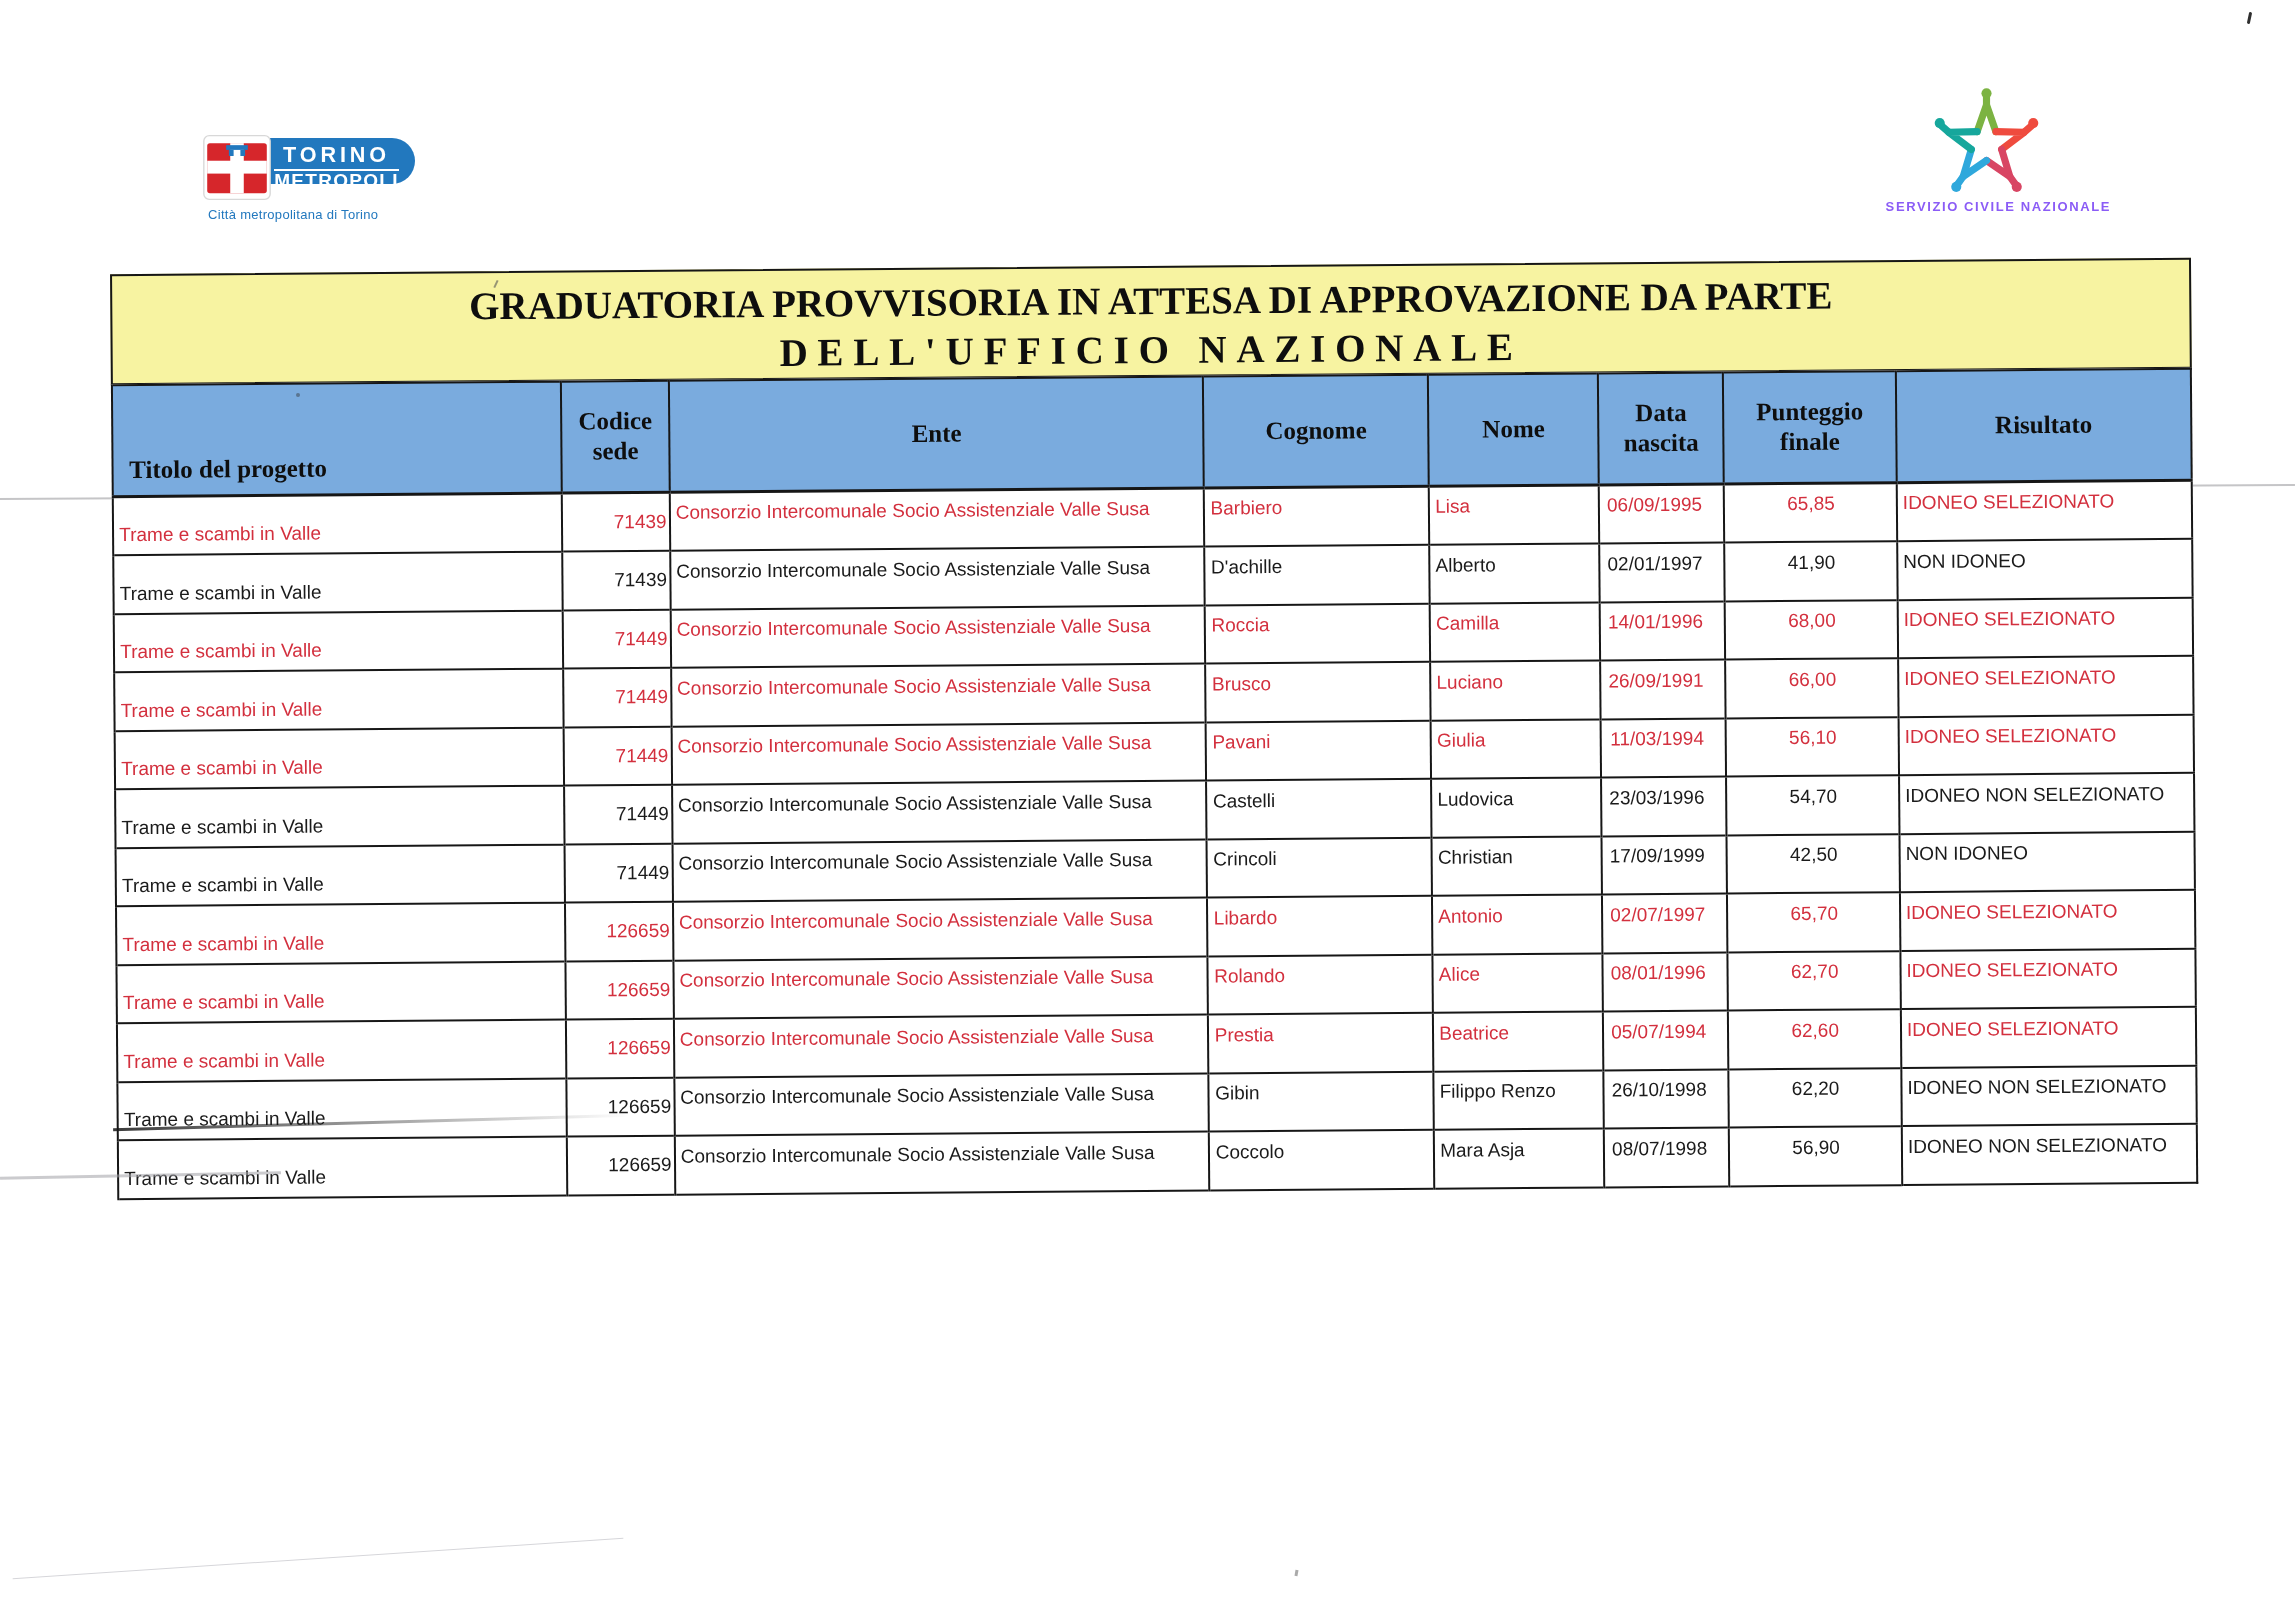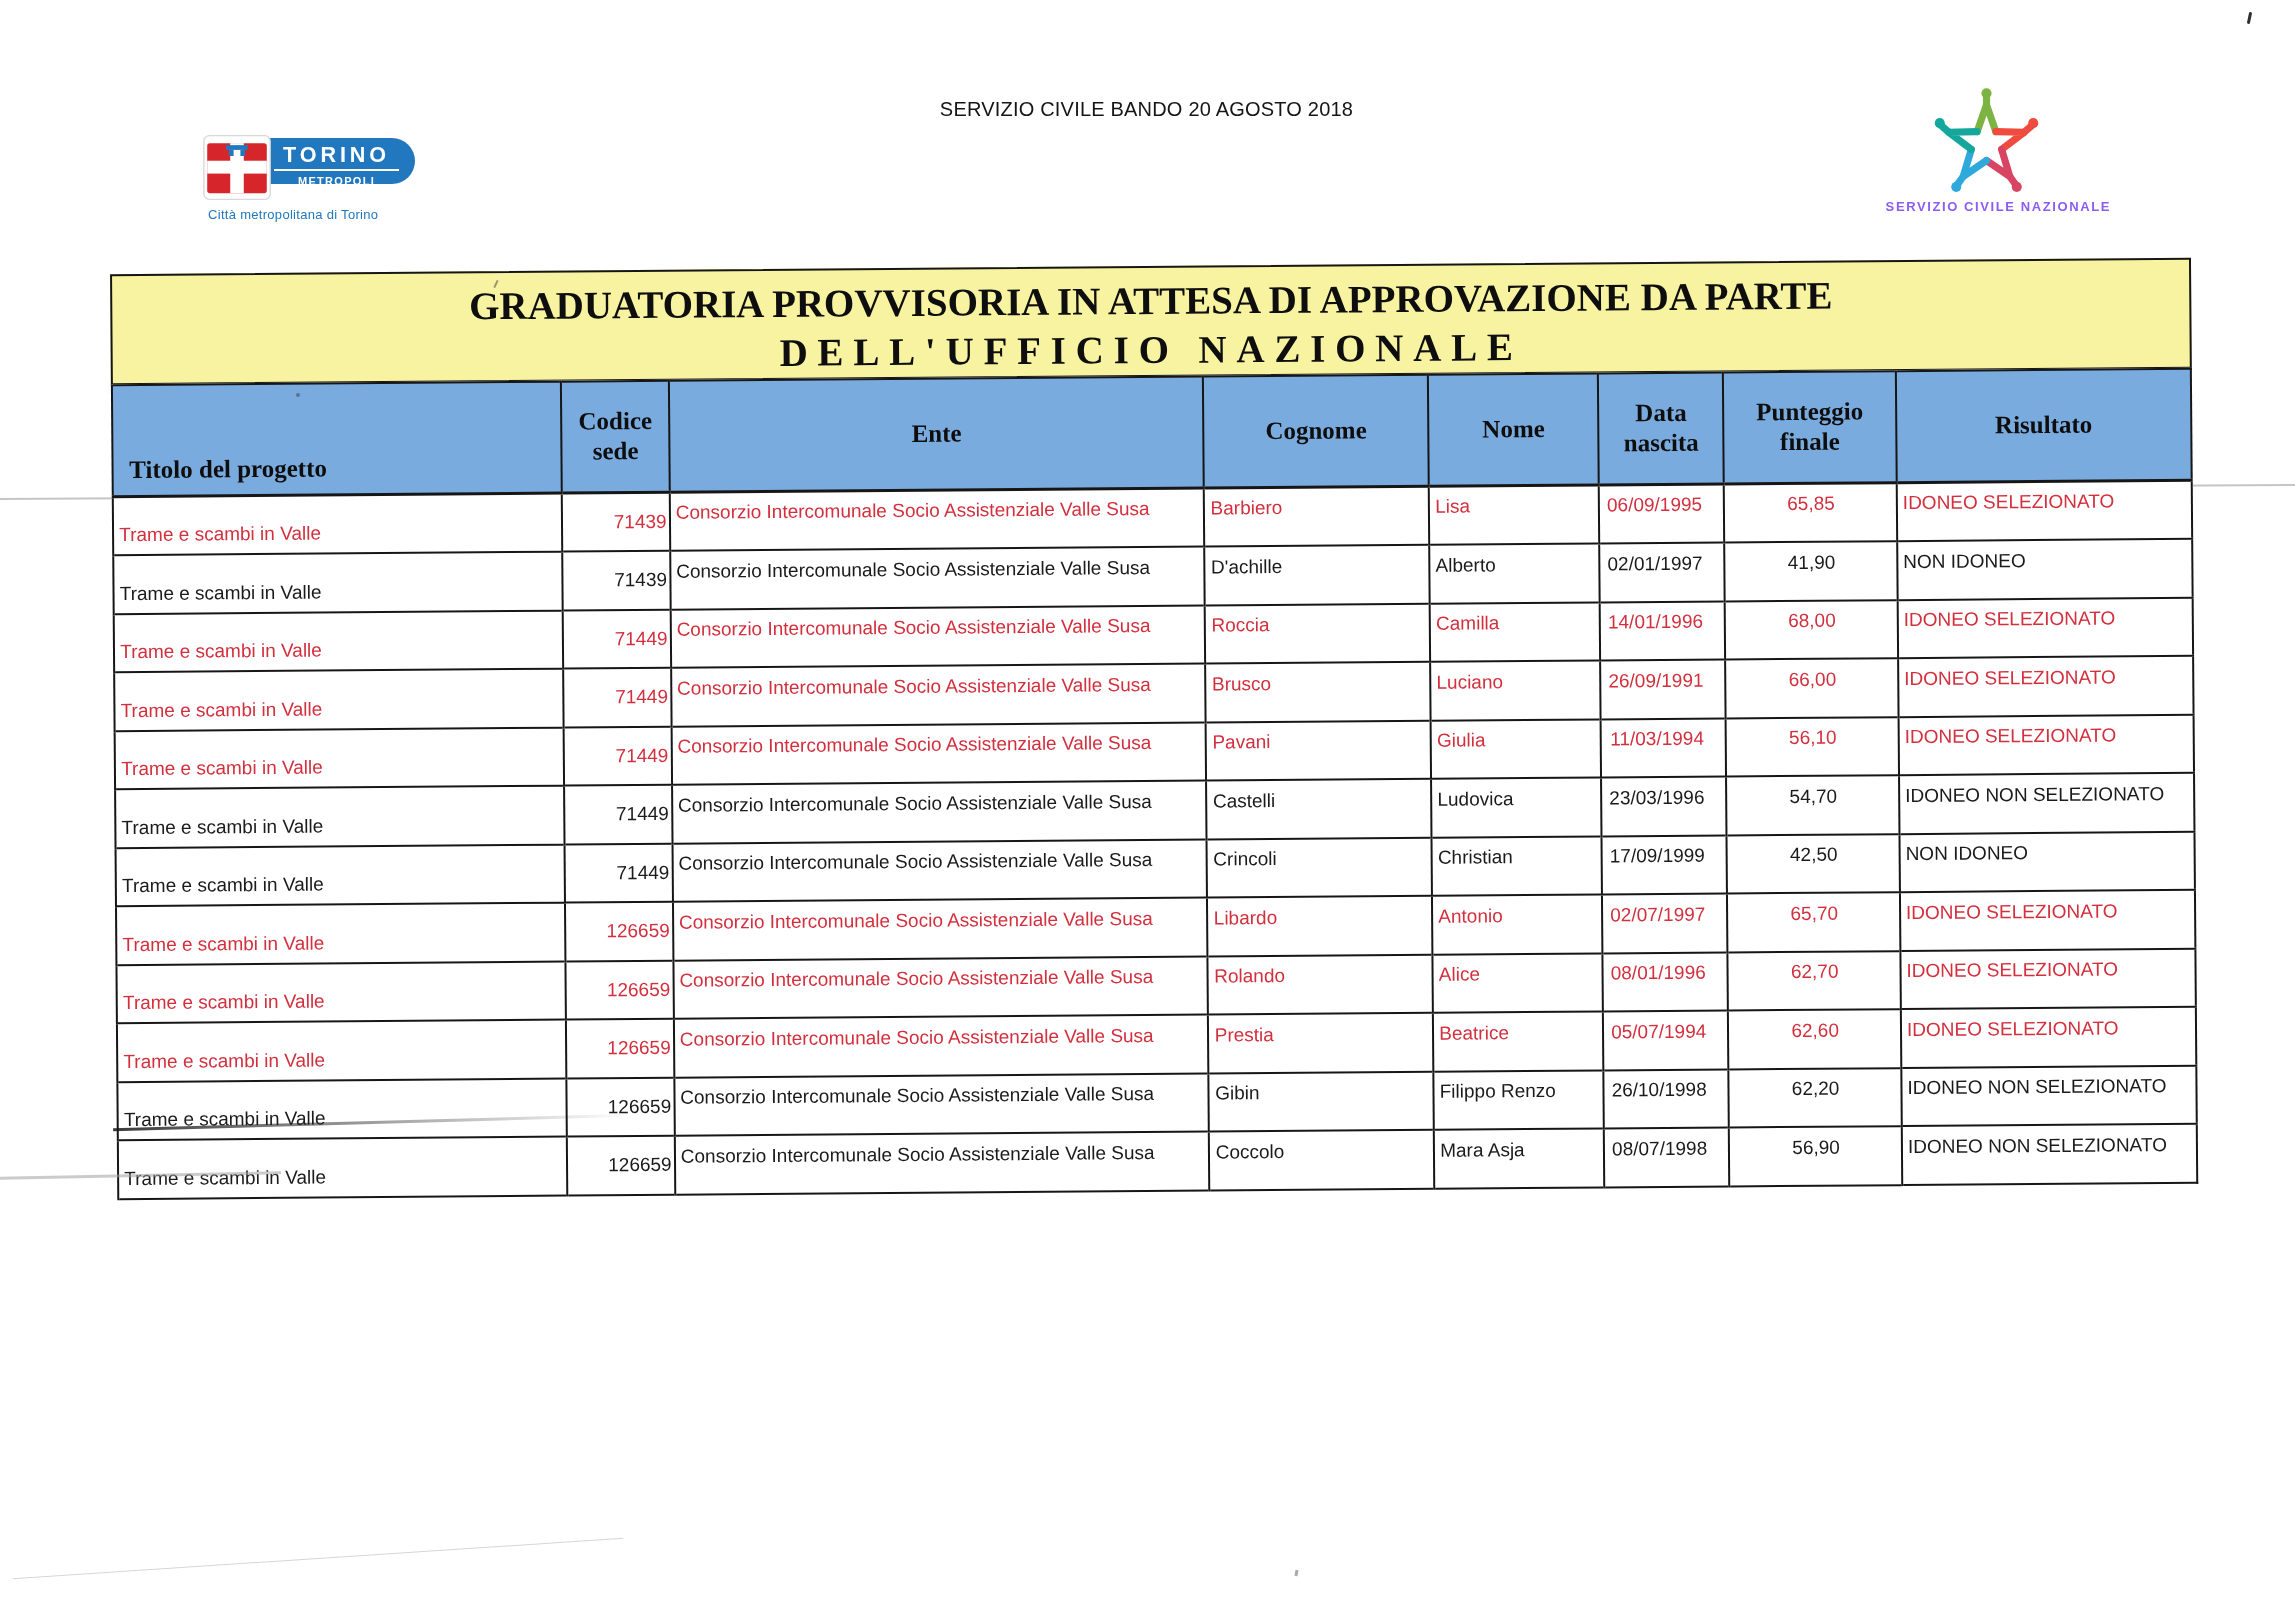--- a/index.html
+++ b/index.html
@@ -11,21 +11,21 @@
                 text-align:center; font-size:20px; line-height:27px; color:#151515;
                 letter-spacing:0.2px; z-index:2; }
 
   
   .torino-logo { position:absolute; left:195px; top:135px; width:249px; height:108px; z-index:2; }
   .t-banner { position:absolute; left:63px; top:3.3px; width:157px; height:46px;
               background:#2278BE; border-radius:7.9px 31px 31px 7.9px;
               color:#fff; font-weight:bold; text-align:center; padding-top:5.2px; box-sizing:border-box; }
   .t-line1 { font-size:21.6px; letter-spacing:3.9px; line-height:23.6px; }
   .t-sep   { height:2px; background:#fff; width:80%; margin:2px auto 1.3px auto; }
-  .t-line2 { font-size:11px; letter-spacing:1.3px; line-height:18.3px; }
+  .t-line2 { font-size:19px; letter-spacing:1.3px; line-height:18.3px; }
   .t-crest { position:absolute; left:7.9px; top:0px; width:68px; height:65px; }
   .t-caption { position:absolute; left:13px; top:72px; width:223px;
                font-size:13px; color:#2278BE; letter-spacing:0.3px; }
 
   
   .scn-logo { position:absolute; left:1862px; top:84px; width:249px; z-index:2; }
   .scn-star { display:block; margin:0 auto; width:113px; height:110px; }
   .scn-caption { margin-top:4.6px; text-align:right; font-size:13px; font-weight:bold;
                  letter-spacing:1.6px; color:#8b5cf6; }
 
@@ -76,21 +76,20 @@
                opacity:.6; transform:rotate(25deg); z-index:3; }
   .a-speck-l { left:1295px; top:1570px; width:2.6px; height:5.9px; background:#555;
                opacity:.5; transform:rotate(10deg); z-index:2; }
 </style>
 </head>
 <body>
 
 <div class="page">
 
   <div class="top-notice">
-    <div>SERVIZIO CIVILE BANDO 20 AGOSTO 2018</div>
   </div>
 
   <div class="torino-logo">
     <div class="t-banner">
       <div class="t-line1">TORINO</div>
       <div class="t-sep"></div>
       <div class="t-line2">METROPOLI</div>
     </div>
     <svg class="t-crest" viewBox="0 0 100 96">
       <rect x="1" y="1" width="98" height="94" rx="8" fill="#ffffff" stroke="#d8d8d8" stroke-width="2"></rect>

